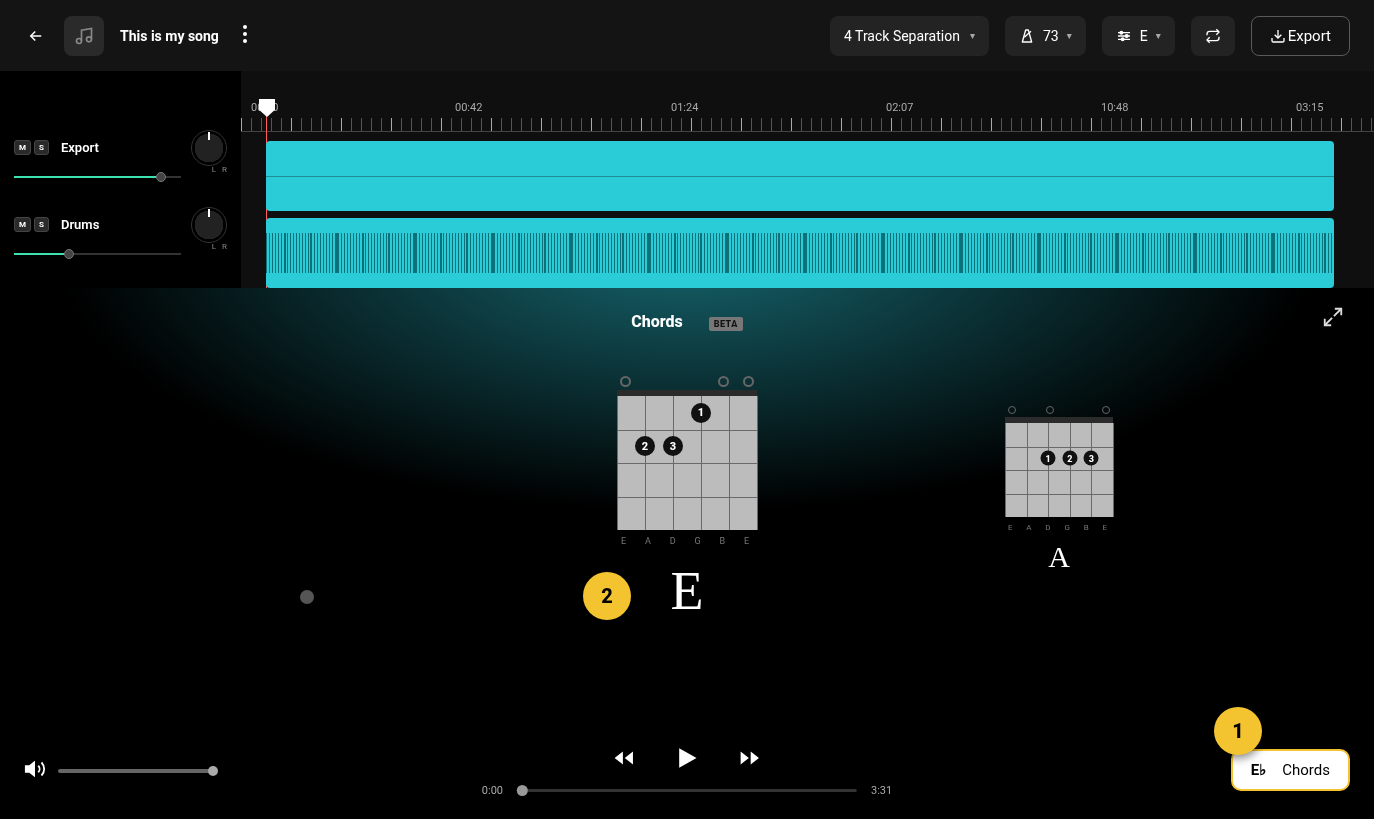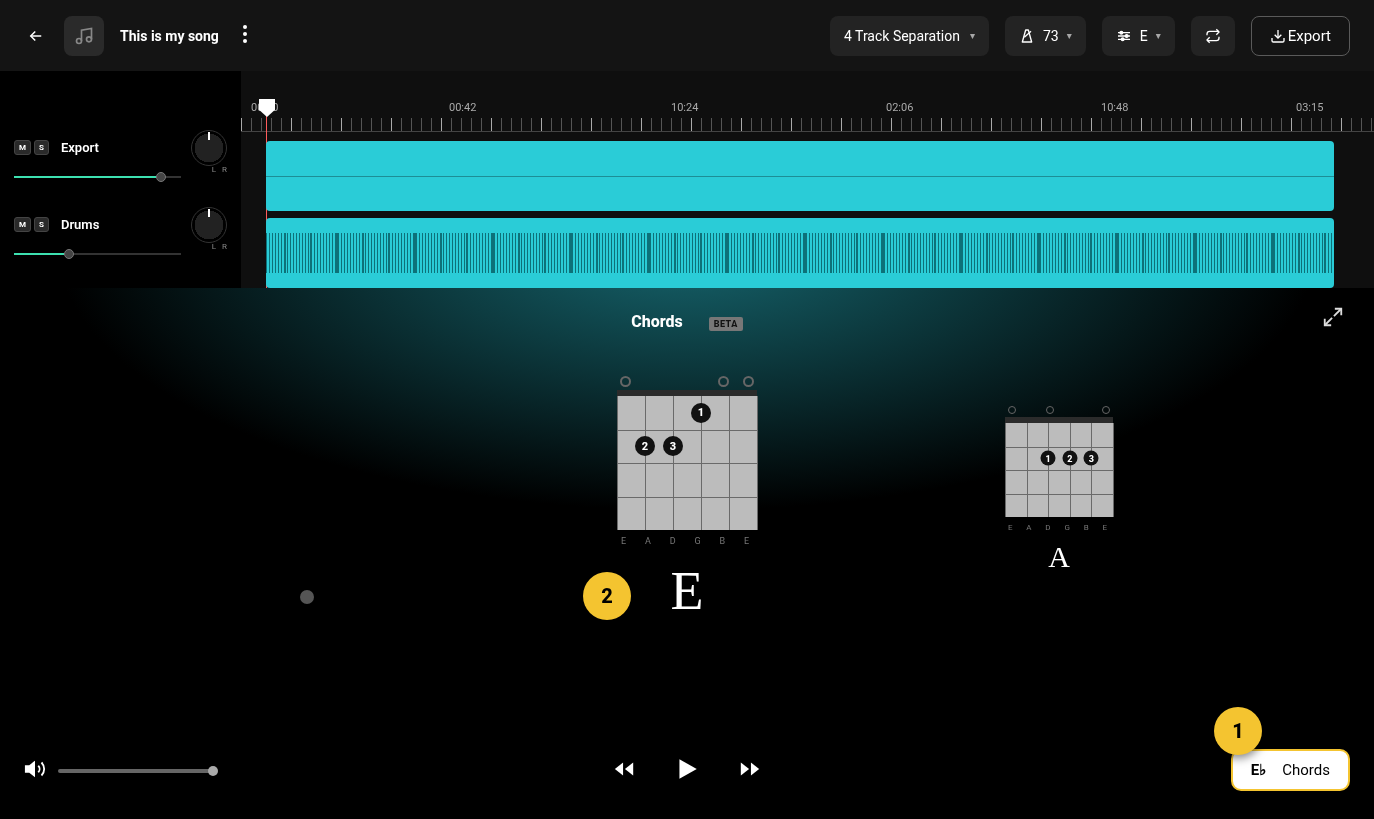--- a/index.html
+++ b/index.html
@@ -203,23 +203,23 @@
             <div class="vol-thumb" style="left:30%"></div>
           </div>
       </div>
     </div>
 
   </div>
 
   <div class="timeline-area">
     <div class="ruler-labels">
       <span class="ruler-lbl" style="left:10px">00:00</span>
-      <span class="ruler-lbl" style="left:208px">00:42</span>
-      <span class="ruler-lbl" style="left:430px">10:24</span>
-      <span class="ruler-lbl" style="left:645px">02:06</span>
+      <span class="ruler-lbl" style="left:214px">00:42</span>
+      <span class="ruler-lbl" style="left:430px">01:24</span>
+      <span class="ruler-lbl" style="left:645px">02:07</span>
       <span class="ruler-lbl" style="left:860px">10:48</span>
       <span class="ruler-lbl" style="left:1055px">03:15</span>
     </div>
     <div class="ticks"></div>
     <div class="playhead"></div>
     <div class="playhead-handle"></div>
 
     <div class="clip vocals"></div>
     <div class="clip drums">
         <div class="wave"></div>
@@ -341,20 +341,27 @@
             <polygon points="5 3 21 12 5 21"></polygon>
           </svg>
       </span>
       <span class="btn">
         <svg width="28" height="22" viewBox="0 0 24 24" fill="#fff">
             <polygon points="13 19 22 12 13 5"></polygon>
             <polygon points="2 19 11 12 2 5"></polygon>
           </svg>
       </span>
     </div>
+    <div class="progress">
+      <span>0:00</span>
+      <div class="progress-track">
+        <div class="progress-thumb"></div>
+      </div>
+      <span>3:31</span>
+    </div>
   </div>
 
   <div class="chords-pill">
     <span class="eb">E♭</span>
     <span>Chords</span>
   </div>
 
   <div class="callout" style="bottom:64px;right:112px">1</div>
 </div>
 

